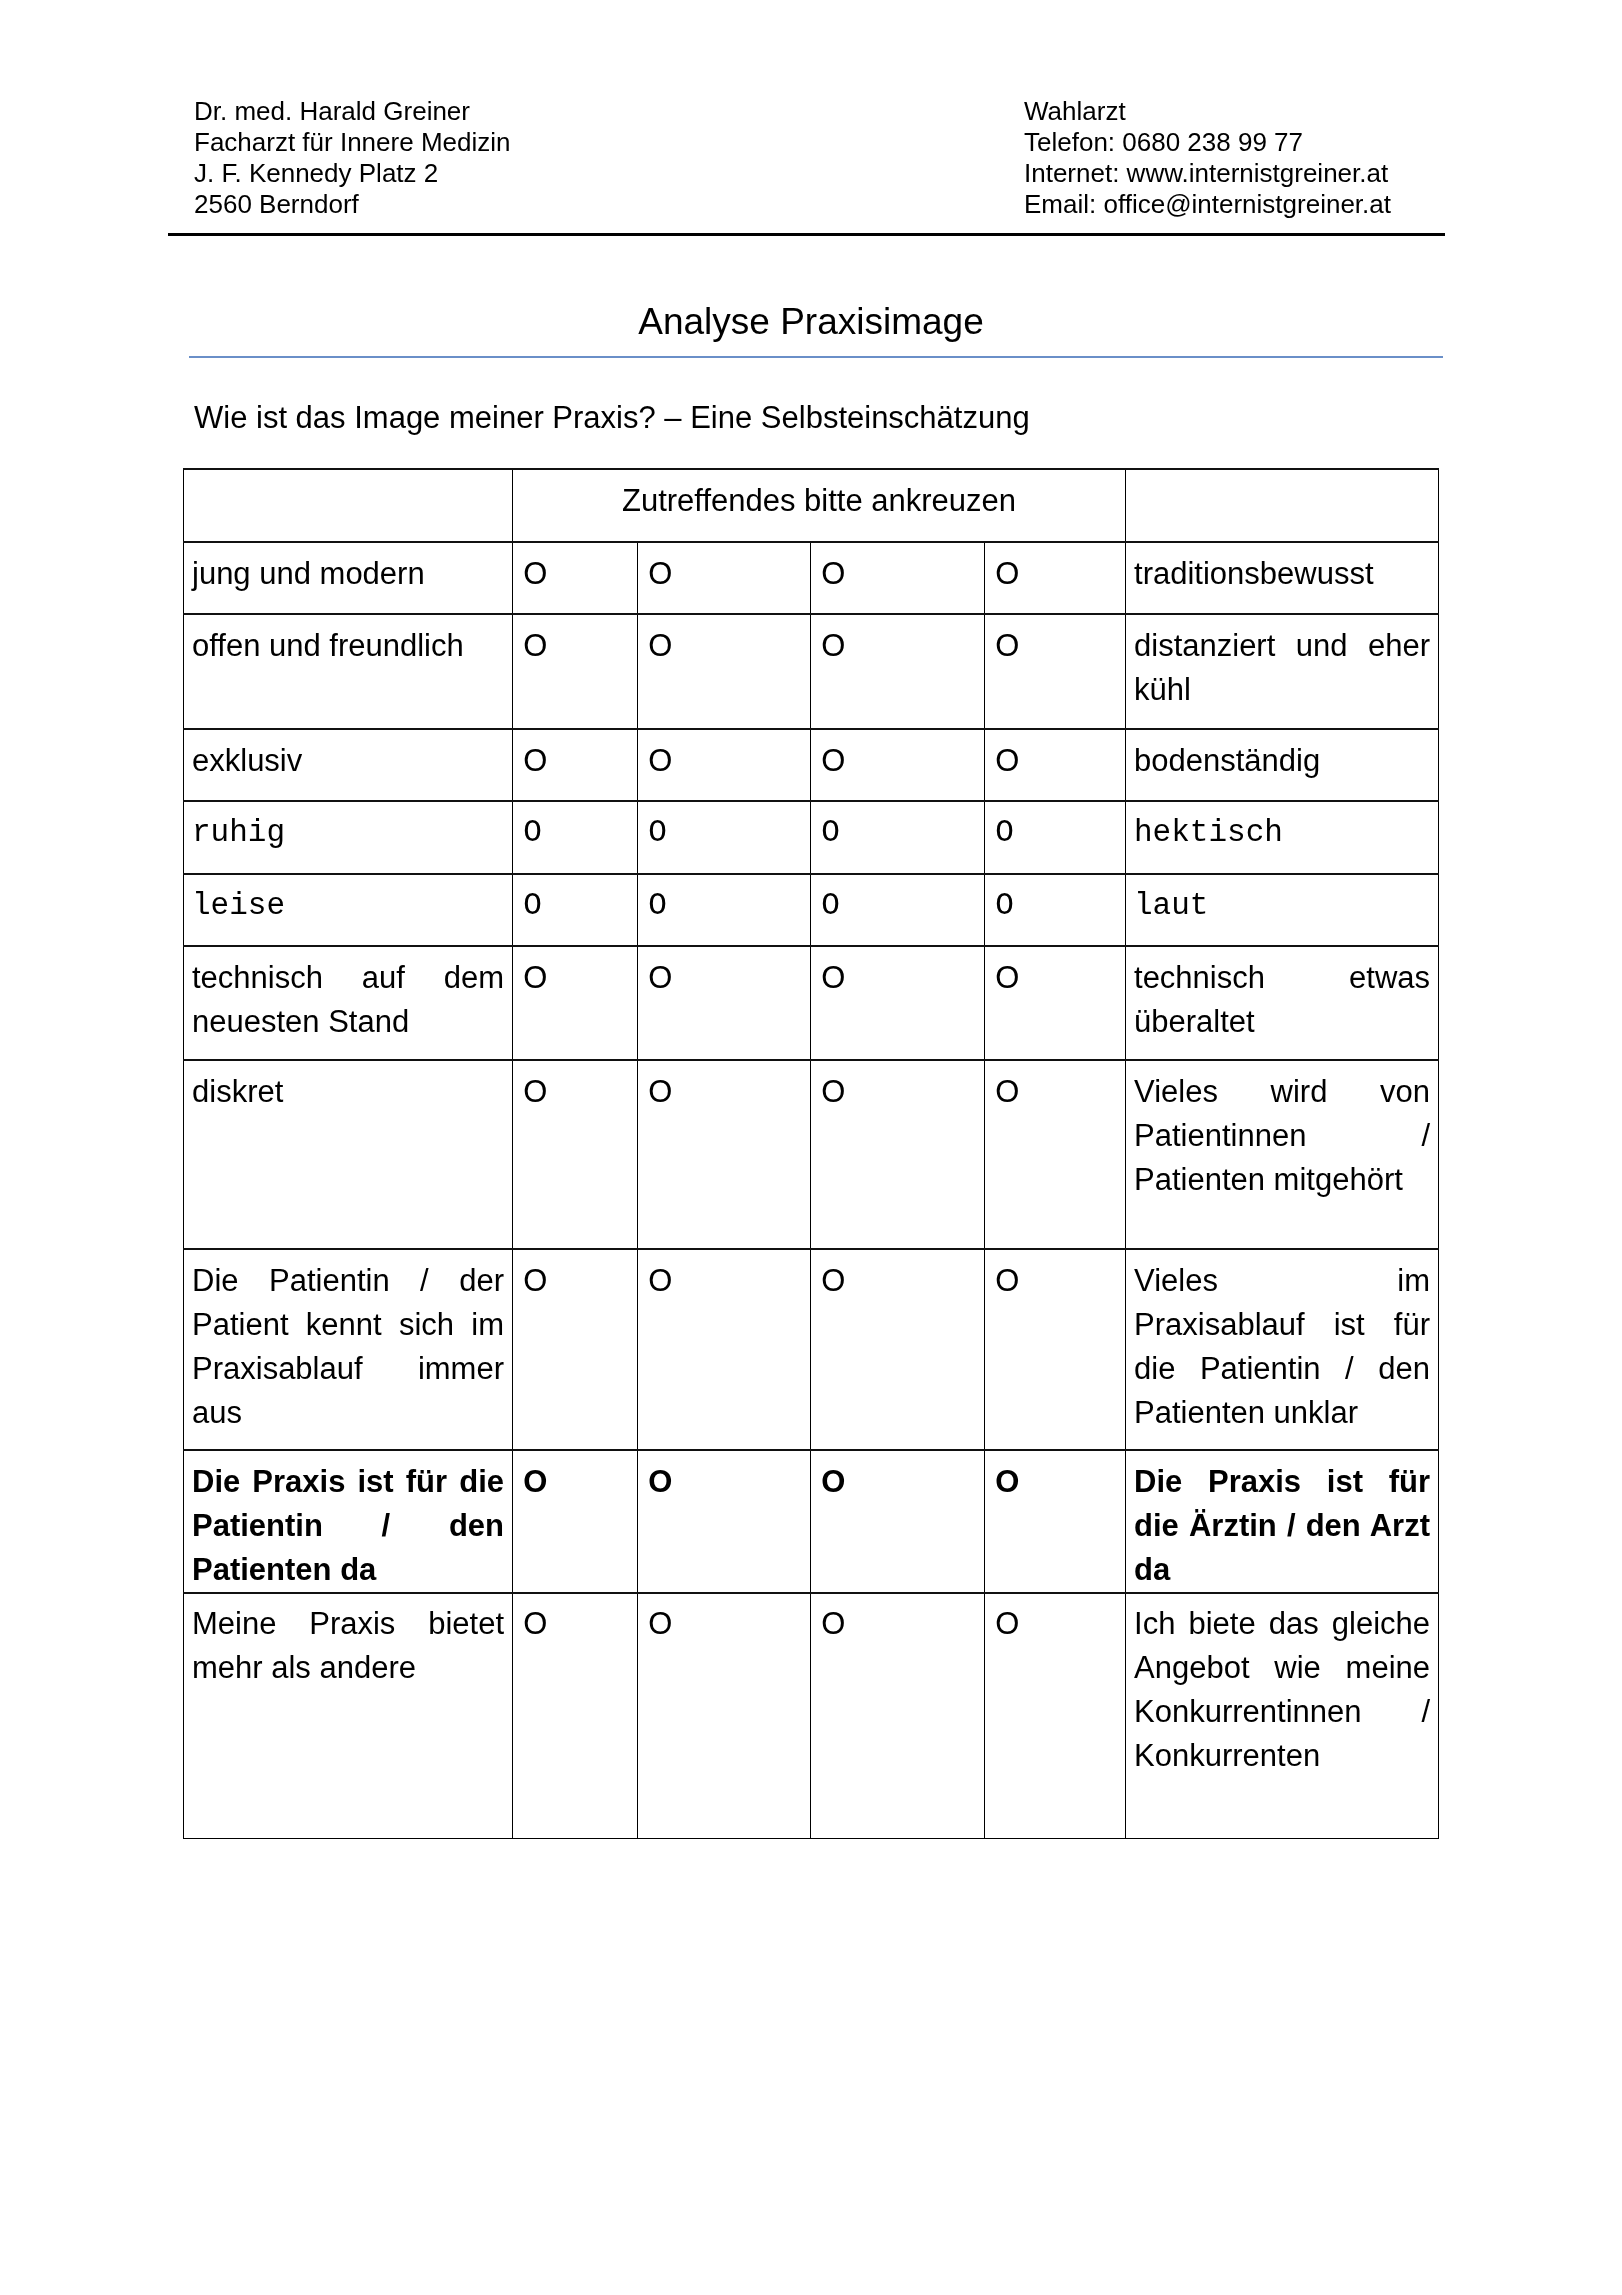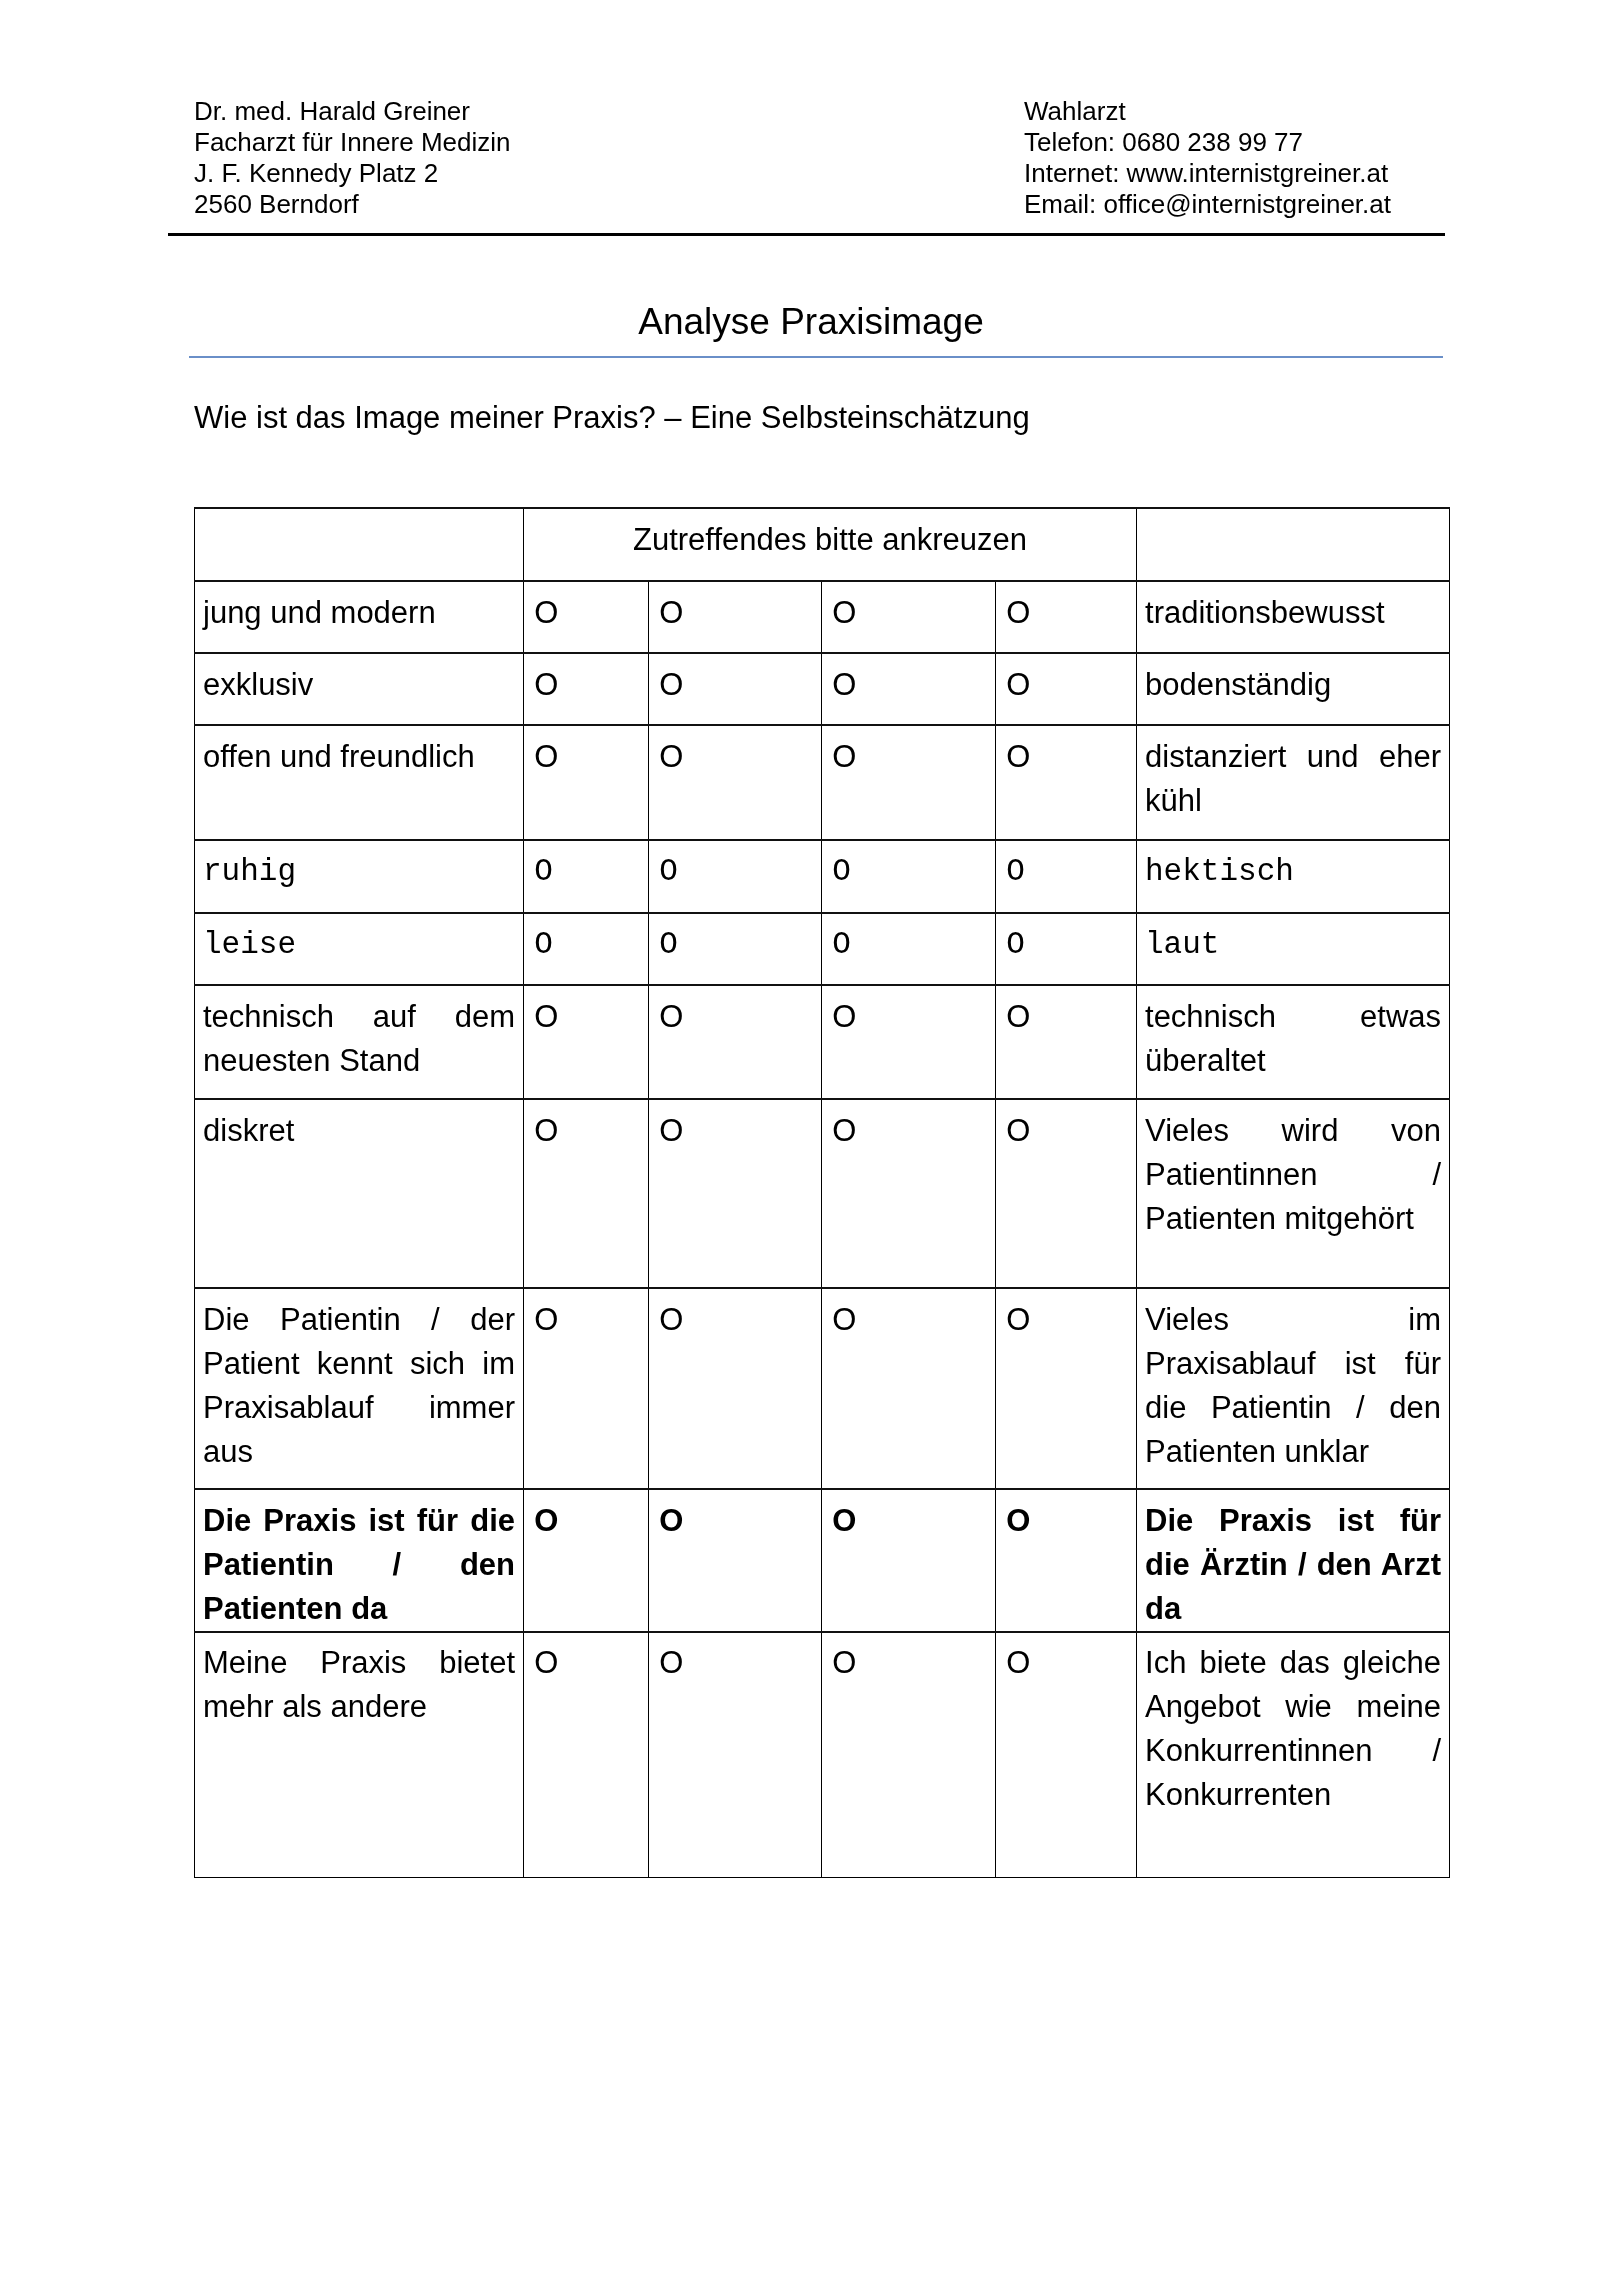--- a/index.html
+++ b/index.html
@@ -8,22 +8,22 @@
     .hdr-left, .hdr-right { position: absolute; top: 96px; font-size: 26px; line-height: 31px; }
     .hdr-left { left: 194px; }
     .hdr-right { left: 1024px; }
     .hdr-left .name { font-weight: normal; }
     .hdr-rule { position: absolute; left: 168px; top: 233px; width: 1277px; height: 2.9px; background: #000; }
     .title { position: absolute; left: 0; width: 1622px; top: 290px; text-align: center;
              font-size: 37px; line-height: 63px; }
     .title-rule { position: absolute; left: 189px; top: 356px; width: 1254px; height: 1.7px; background: #6a8fc8; }
     .subtitle { position: absolute; left: 194px; top: 399px; font-size: 31px; line-height: 38px; }
 
-    table.rating { position: absolute; left: 194px; top: 468px; width: 1256px;
-                   border-collapse: collapse; table-layout: fixed; margin-top: 39px; }
+    table.rating { position: absolute; left: 183px; top: 468px; width: 1256px;
+                   border-collapse: collapse; table-layout: fixed; }
     table.rating td { border: 1.1px solid #000; vertical-align: top; padding: 0 8px;
                       font-size: 31px; line-height: 44px; padding-top: 8.6px; box-sizing: border-box; }
     table.rating tr { border-top: 2.3px solid #111; }
     table.rating td.txt { text-align: justify; text-align-last: left; }
     table.rating td.header-cell { text-align: center; }
     table.rating td.opt { padding-left: 10.3px; }
     .c0 { width: 329px; } .c1 { width: 125px; } .c2 { width: 173px; }
     .c3 { width: 174px; } .c4 { width: 141px; } .c5 { width: 313px; }
   </style>
 </head>
@@ -63,35 +63,35 @@
       <td></td>
     </tr>
   <tr style="height: 72px;">
         <td class="txt">jung und modern</td>
         <td class="opt">O</td>
         <td class="opt">O</td>
         <td class="opt">O</td>
         <td class="opt">O</td>
         <td class="txt">traditionsbewusst</td>
       </tr>
+      <tr style="height: 115px;">
+        <td class="txt">offen und freundlich</td>
+        <td class="opt">O</td>
+        <td class="opt">O</td>
+        <td class="opt">O</td>
+        <td class="opt">O</td>
+        <td class="txt">distanziert und eher kühl</td>
+      </tr>
       <tr style="height: 72px;">
         <td class="txt">exklusiv</td>
         <td class="opt">O</td>
         <td class="opt">O</td>
         <td class="opt">O</td>
         <td class="opt">O</td>
         <td class="txt">bodenständig</td>
-      </tr>
-      <tr style="height: 115px;">
-        <td class="txt">offen und freundlich</td>
-        <td class="opt">O</td>
-        <td class="opt">O</td>
-        <td class="opt">O</td>
-        <td class="opt">O</td>
-        <td class="txt">distanziert und eher kühl</td>
       </tr>
       <tr style="height: 73px; font-family: Liberation Mono, monospace;">
         <td class="txt">ruhig</td>
         <td class="opt">O</td>
         <td class="opt">O</td>
         <td class="opt">O</td>
         <td class="opt">O</td>
         <td class="txt">hektisch</td>
       </tr>
       <tr style="height: 72px; font-family: Liberation Mono, monospace;">

